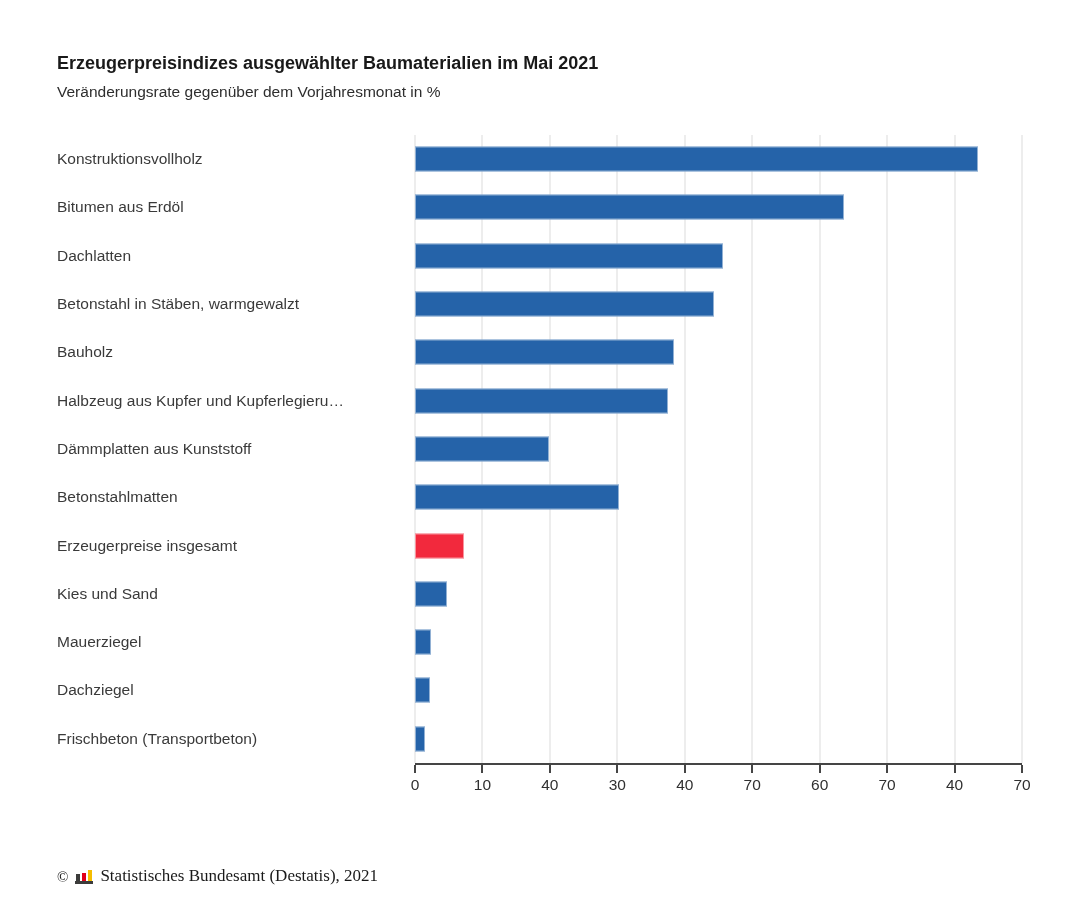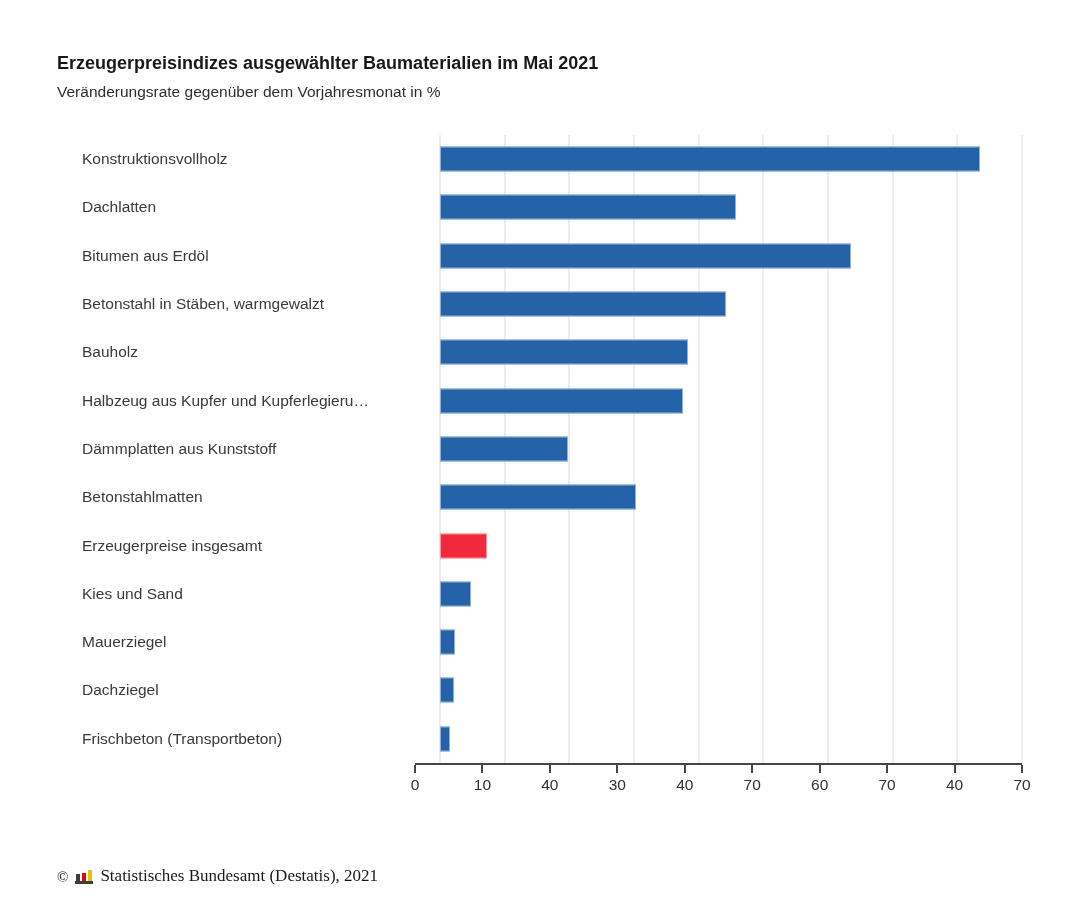--- a/index.html
+++ b/index.html
@@ -8,21 +8,21 @@
     background: #ffffff;
     font-family: "Liberation Sans", sans-serif;
     color: #1a1a1a;
   }
   .page { width: 1080px; height: 914px; padding: 52px 58px 5px 57px; position: relative; overflow: hidden; }
 
   .title { font-size: 18px; font-weight: bold; color: #191919; line-height: 22px; }
   .subtitle { font-size: 15.5px; color: #2e2e2e; line-height: 19px; margin-top: 8px; }
 
   .chart { margin-top: 34px; }
-  .plot-wrap { position: relative; margin-left: 25px; }
+  .plot-wrap { position: relative; }
   .grid { position: absolute; left: 358px; right: 0; top: 0; bottom: 0; z-index: 0; }
   .gridline { position: absolute; top: 0; bottom: 0; width: 1px; background: #dcdcdc; transform: translateX(-50%); }
 
   .row { display: flex; align-items: center; height: 48.3px; position: relative; z-index: 1; }
   .row-label {
     width: 358px; padding-right: 14px;
     font-size: 15.5px; color: #3a3a3a;
     white-space: nowrap; overflow: hidden;
   }
   .track { flex: 1; position: relative; height: 100%; }
@@ -78,29 +78,29 @@
           <div class="gridline" style="left: 100%; background: rgb(220, 220, 220);"></div>
         </div>
       <div id="rows">
           <div class="row">
             <div class="row-label">Konstruktionsvollholz</div>
             <div class="track">
               <div class="bar" style="width: 92.7778%; background: rgb(37, 99, 169);"></div>
             </div>
           </div>
           <div class="row">
+            <div class="row-label">Bitumen aus Erdöl</div>
+            <div class="track">
+              <div class="bar" style="width: 70.6667%; background: rgb(37, 99, 169);"></div>
+            </div>
+          </div>
+          <div class="row">
             <div class="row-label">Dachlatten</div>
             <div class="track">
               <div class="bar" style="width: 50.7778%; background: rgb(37, 99, 169);"></div>
-            </div>
-          </div>
-          <div class="row">
-            <div class="row-label">Bitumen aus Erdöl</div>
-            <div class="track">
-              <div class="bar" style="width: 70.6667%; background: rgb(37, 99, 169);"></div>
             </div>
           </div>
           <div class="row">
             <div class="row-label">Betonstahl in Stäben, warmgewalzt</div>
             <div class="track">
               <div class="bar" style="width: 49.2222%; background: rgb(37, 99, 169);"></div>
             </div>
           </div>
           <div class="row">
             <div class="row-label">Bauholz</div>

